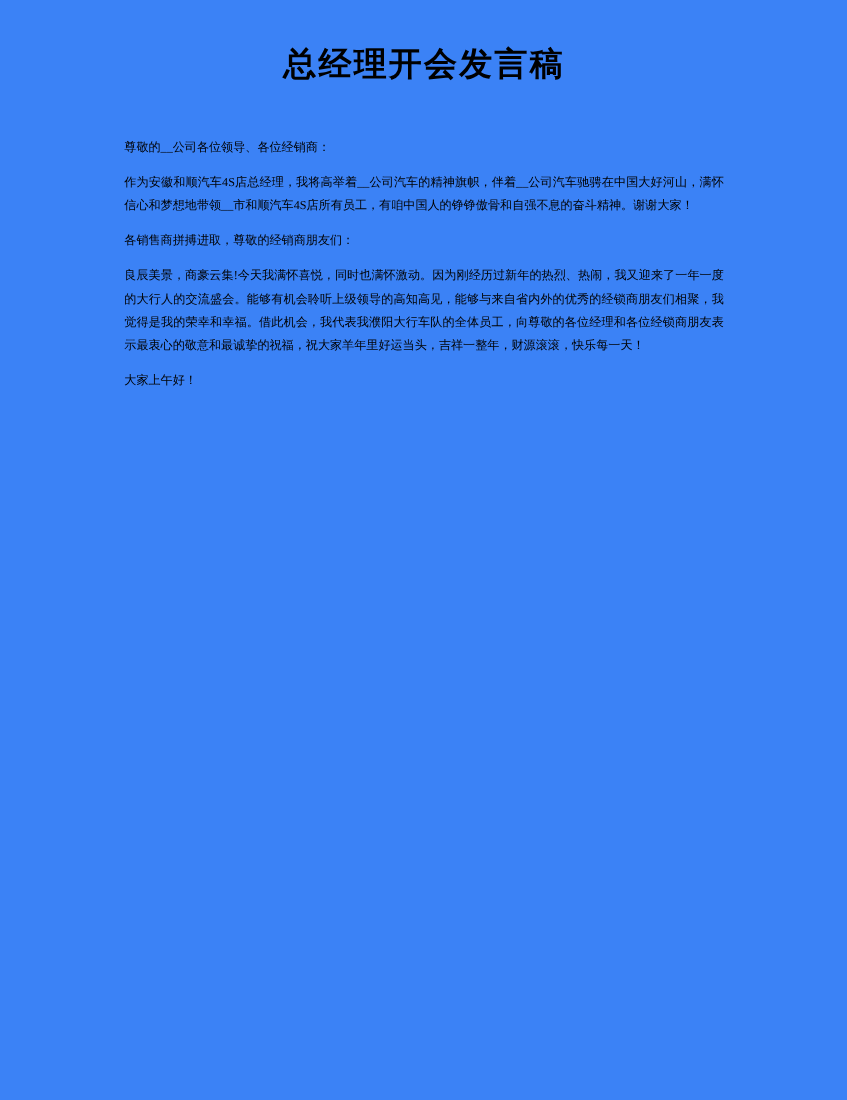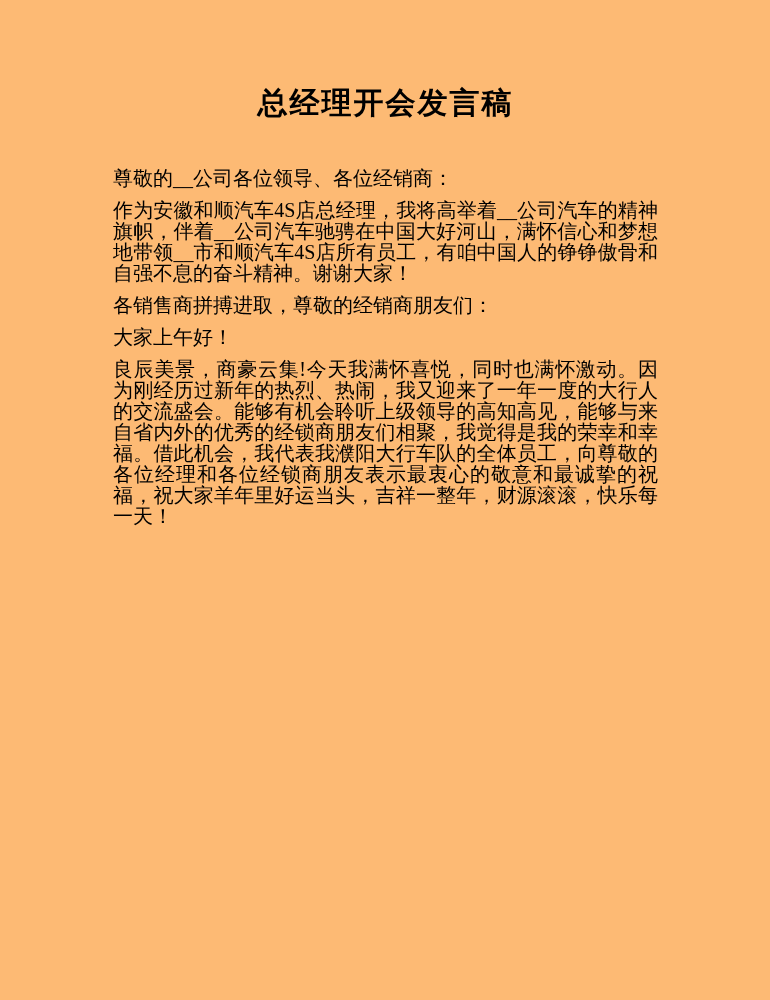--- a/index.html
+++ b/index.html
@@ -10,51 +10,51 @@
   body {
     width: 770px;
     height: 1000px;
     overflow: hidden;
     font-family: "Liberation Serif", "DejaVu Serif", serif;
   }
   .page {
     box-sizing: border-box;
     width: 770px;
     height: 1000px;
-    background: #fdba74;
+    background: #3b82f6;
     color: #000000;
-    padding: 84px 112px 0 113px;
+    padding: 40px 112px 0 113px;
   }
   .doc-title {
     margin: 0;
     font-size: 30px;
     line-height: 38px;
     font-weight: 700;
     text-align: center;
     letter-spacing: 2px;
     font-family: "Liberation Serif", "DejaVu Serif", serif;
   }
   .doc-body {
     margin-top: 46px;
   }
   .doc-body p {
     margin: 0 0 11px 0;
-    font-size: 20px;
+    font-size: 11px;
     line-height: 21px;
     text-align: justify;
     word-break: break-word;
     color: #000000;
     font-family: "Liberation Serif", "DejaVu Serif", serif;
   }
 </style>
 </head>
 <body>
 
 <div class="page">
   <h1 class="doc-title">总经理开会发言稿</h1>
   <div class="doc-body">
     <p>尊敬的__公司各位领导、各位经销商：</p>
     <p>作为安徽和顺汽车4S店总经理，我将高举着__公司汽车的精神旗帜，伴着__公司汽车驰骋在中国大好河山，满怀信心和梦想地带领__市和顺汽车4S店所有员工，有咱中国人的铮铮傲骨和自强不息的奋斗精神。谢谢大家！</p>
     <p>各销售商拼搏进取，尊敬的经销商朋友们：</p>
+    <p>良辰美景，商豪云集!今天我满怀喜悦，同时也满怀激动。因为刚经历过新年的热烈、热闹，我又迎来了一年一度的大行人的交流盛会。能够有机会聆听上级领导的高知高见，能够与来自省内外的优秀的经锁商朋友们相聚，我觉得是我的荣幸和幸福。借此机会，我代表我濮阳大行车队的全体员工，向尊敬的各位经理和各位经锁商朋友表示最衷心的敬意和最诚挚的祝福，祝大家羊年里好运当头，吉祥一整年，财源滚滚，快乐每一天！</p>
     <p>大家上午好！</p>
-    <p>良辰美景，商豪云集!今天我满怀喜悦，同时也满怀激动。因为刚经历过新年的热烈、热闹，我又迎来了一年一度的大行人的交流盛会。能够有机会聆听上级领导的高知高见，能够与来自省内外的优秀的经锁商朋友们相聚，我觉得是我的荣幸和幸福。借此机会，我代表我濮阳大行车队的全体员工，向尊敬的各位经理和各位经锁商朋友表示最衷心的敬意和最诚挚的祝福，祝大家羊年里好运当头，吉祥一整年，财源滚滚，快乐每一天！</p>
   </div>
 </div>
 
 </body></html>

